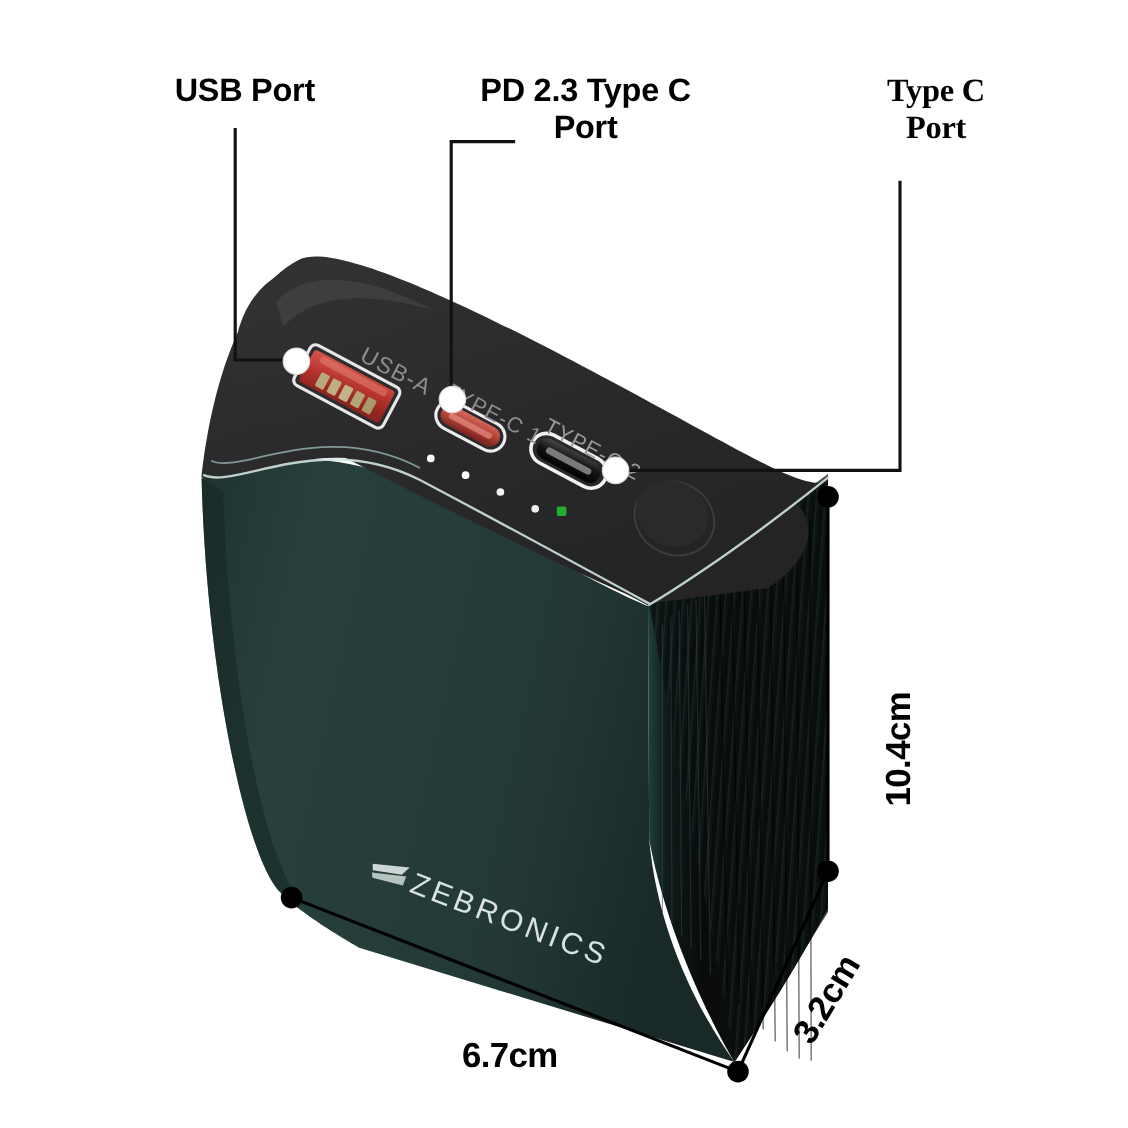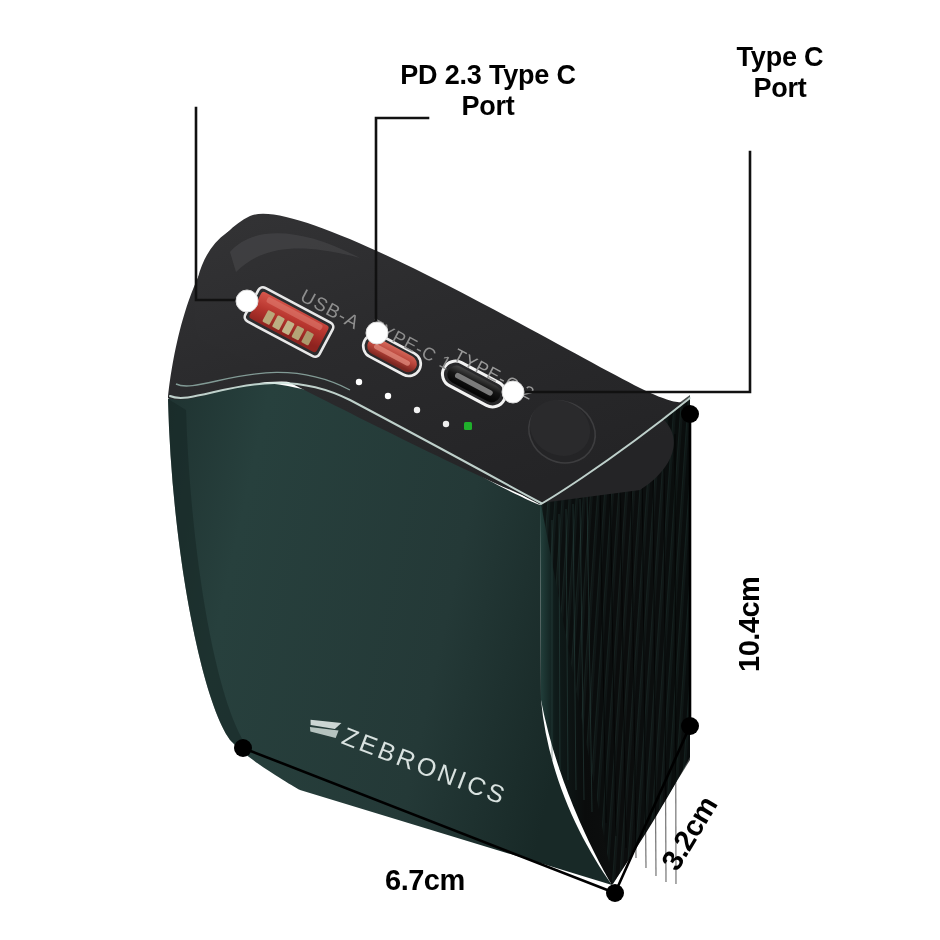--- a/index.html
+++ b/index.html
@@ -206,25 +206,26 @@
       <path d="M690,726 L690,414"></path>
     </g>
     <g fill="#000">
       <circle cx="243" cy="748" r="9"></circle>
       <circle cx="615" cy="893" r="9"></circle>
       <circle cx="690" cy="726" r="9"></circle>
       <circle cx="690" cy="414" r="9"></circle>
     </g>
   </svg>
 
+  <div class="callout" style="left:124px;top:60px;width:160px;">USB Port</div>
 
   <div class="callout" style="left:370px;top:60px;width:236px;">PD 2.3 Type C
 Port</div>
 
-  <div class="callout" style="left:700px;top:42px;width:160px;">Type C
+  <div class="callout" style="left:700px;top:60px;width:160px;font-family:Liberation Serif, serif;">Type C
 Port</div>
 
   <div class="dimtext" style="left:385px;top:864px;">6.7cm</div>
 
   <div class="dimtext" style="left:655px;top:859px;transform:rotate(-59deg);">3.2cm</div>
 
   <div class="dimtext" style="left:733px;top:672px;transform:rotate(-90deg);">10.4cm</div>
 
 </div>
 

